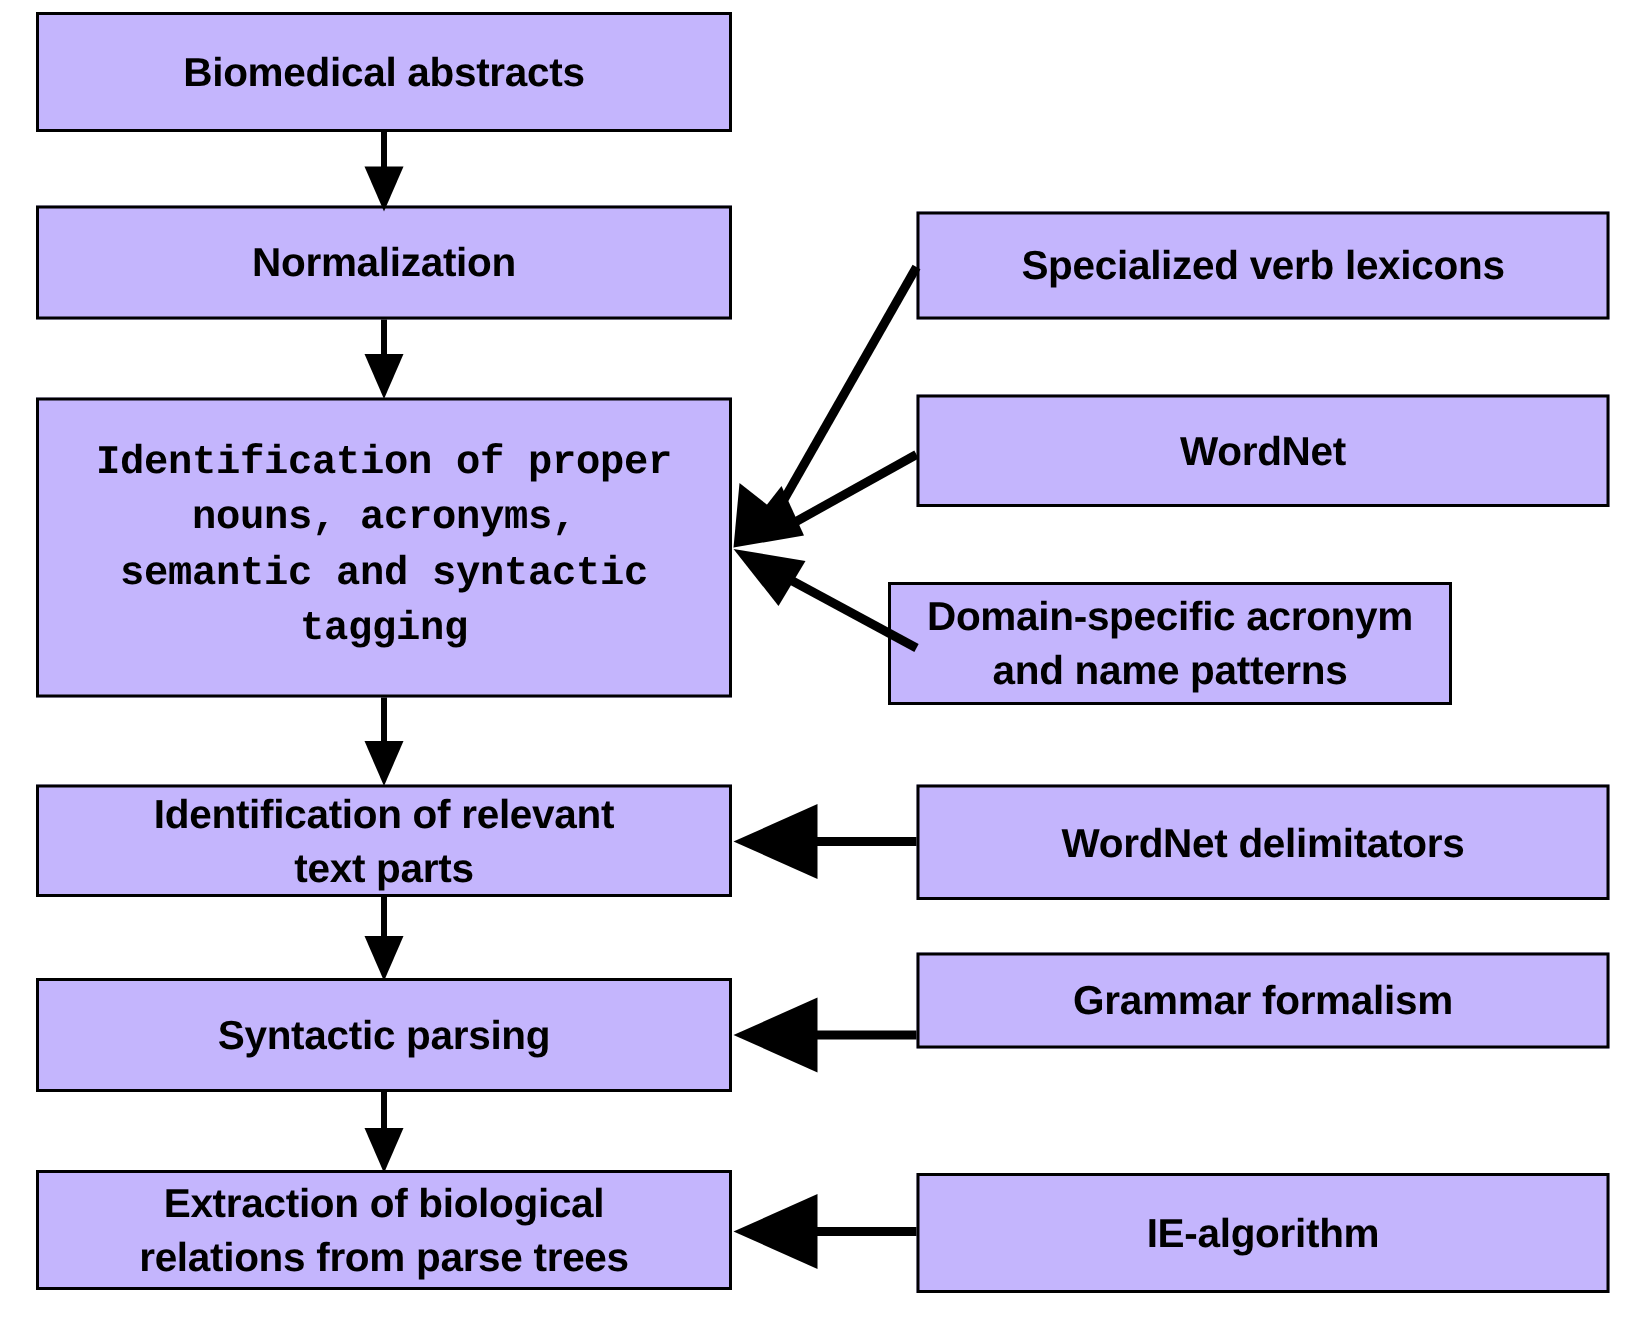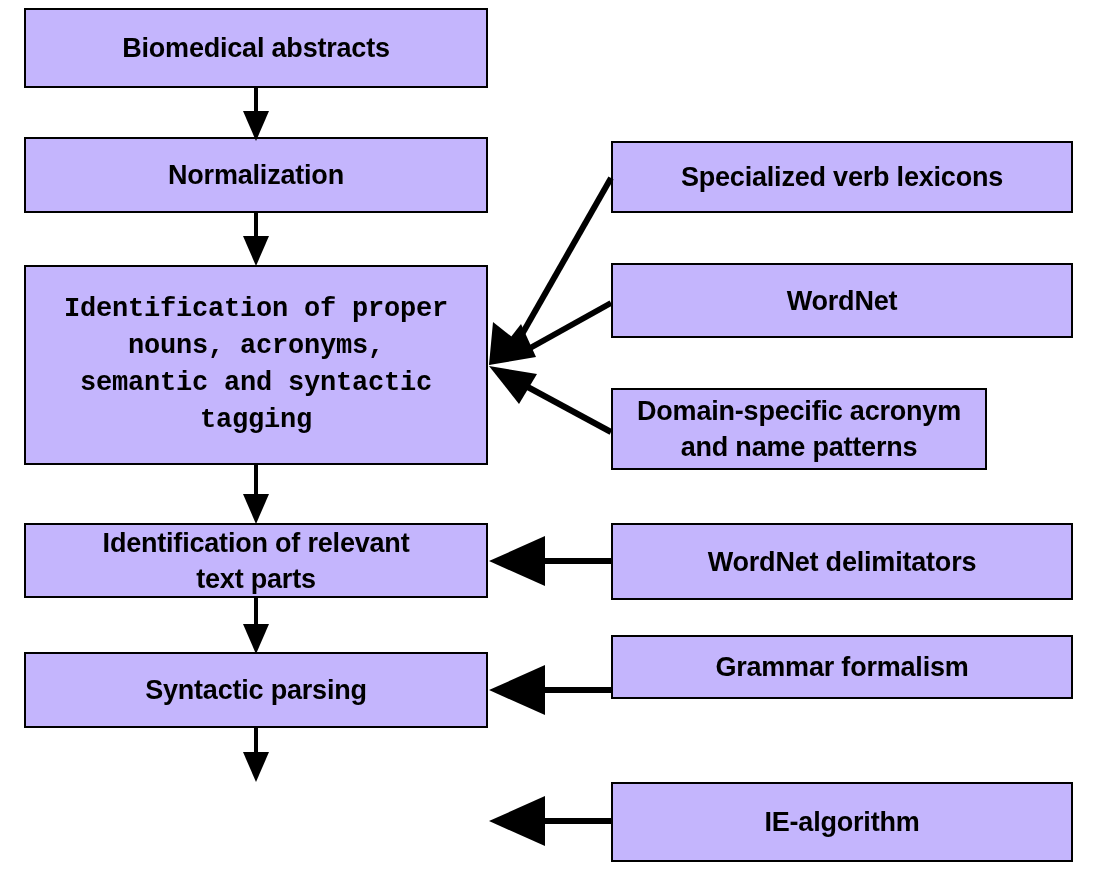--- a/index.html
+++ b/index.html
@@ -124,30 +124,34 @@
 
   <div class="node tight" style="left:24px; top:523px; width:464px; height:75px;">
     <span class="label">Identification of relevant
 text parts</span>
   </div>
 
   <div class="node" style="left:24px; top:652px; width:464px; height:76px;justify-content:center;">
     <span class="label">Syntactic parsing</span>
   </div>
 
+  <div class="node tight" style="left:24px; top:780px; width:464px; height:80px;">
+    <span class="label">Extraction of biological
+relations from parse trees</span>
+  </div>
 
   <div class="node" style="left:611px; top:141px; width:462px; height:72px;">
     <span class="label">Specialized verb lexicons</span>
   </div>
 
   <div class="node" style="left:611px; top:263px; width:462px; height:75px;">
     <span class="label">WordNet</span>
   </div>
 
-  <div class="node tight" style="left:611px; top:388px; width:376px; height:82px;text-align:center;">
+  <div class="node tight" style="left:592px; top:388px; width:376px; height:82px;text-align:center;">
     <span class="label">Domain-specific acronym
 and name patterns</span>
   </div>
 
   <div class="node" style="left:611px; top:523px; width:462px; height:77px;">
     <span class="label">WordNet delimitators</span>
   </div>
 
   <div class="node" style="left:611px; top:635px; width:462px; height:64px;text-align:center;">
     <span class="label">Grammar formalism</span>

